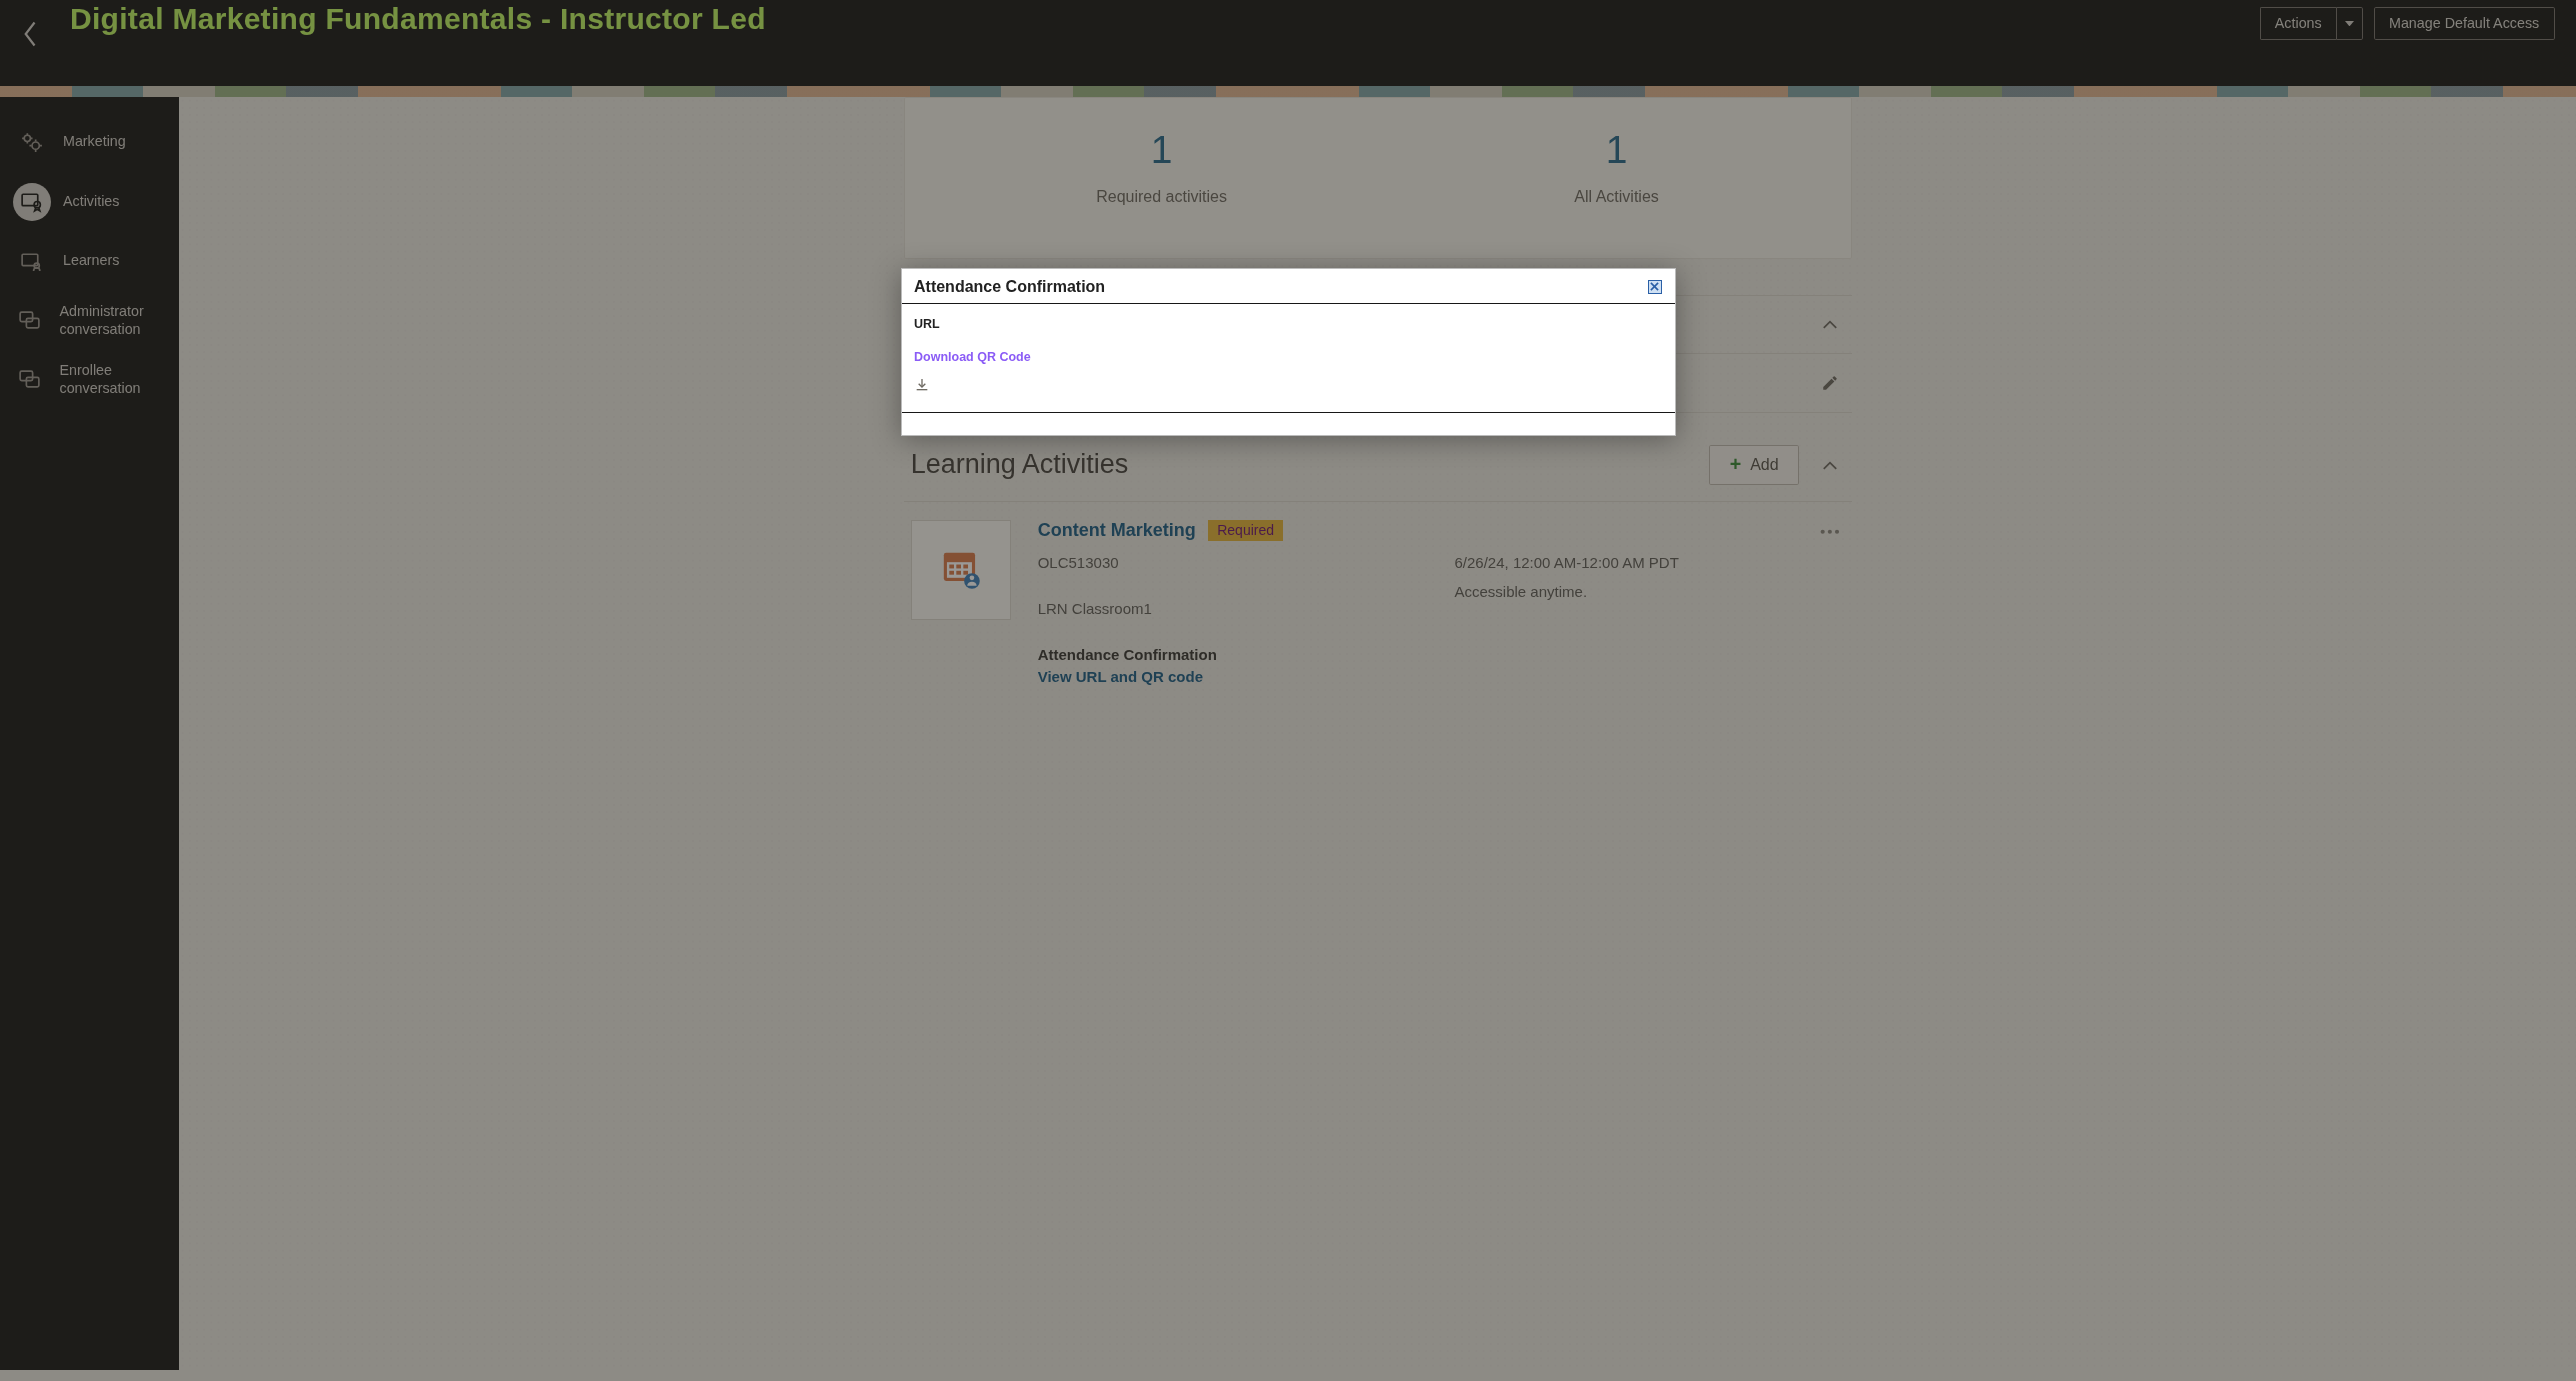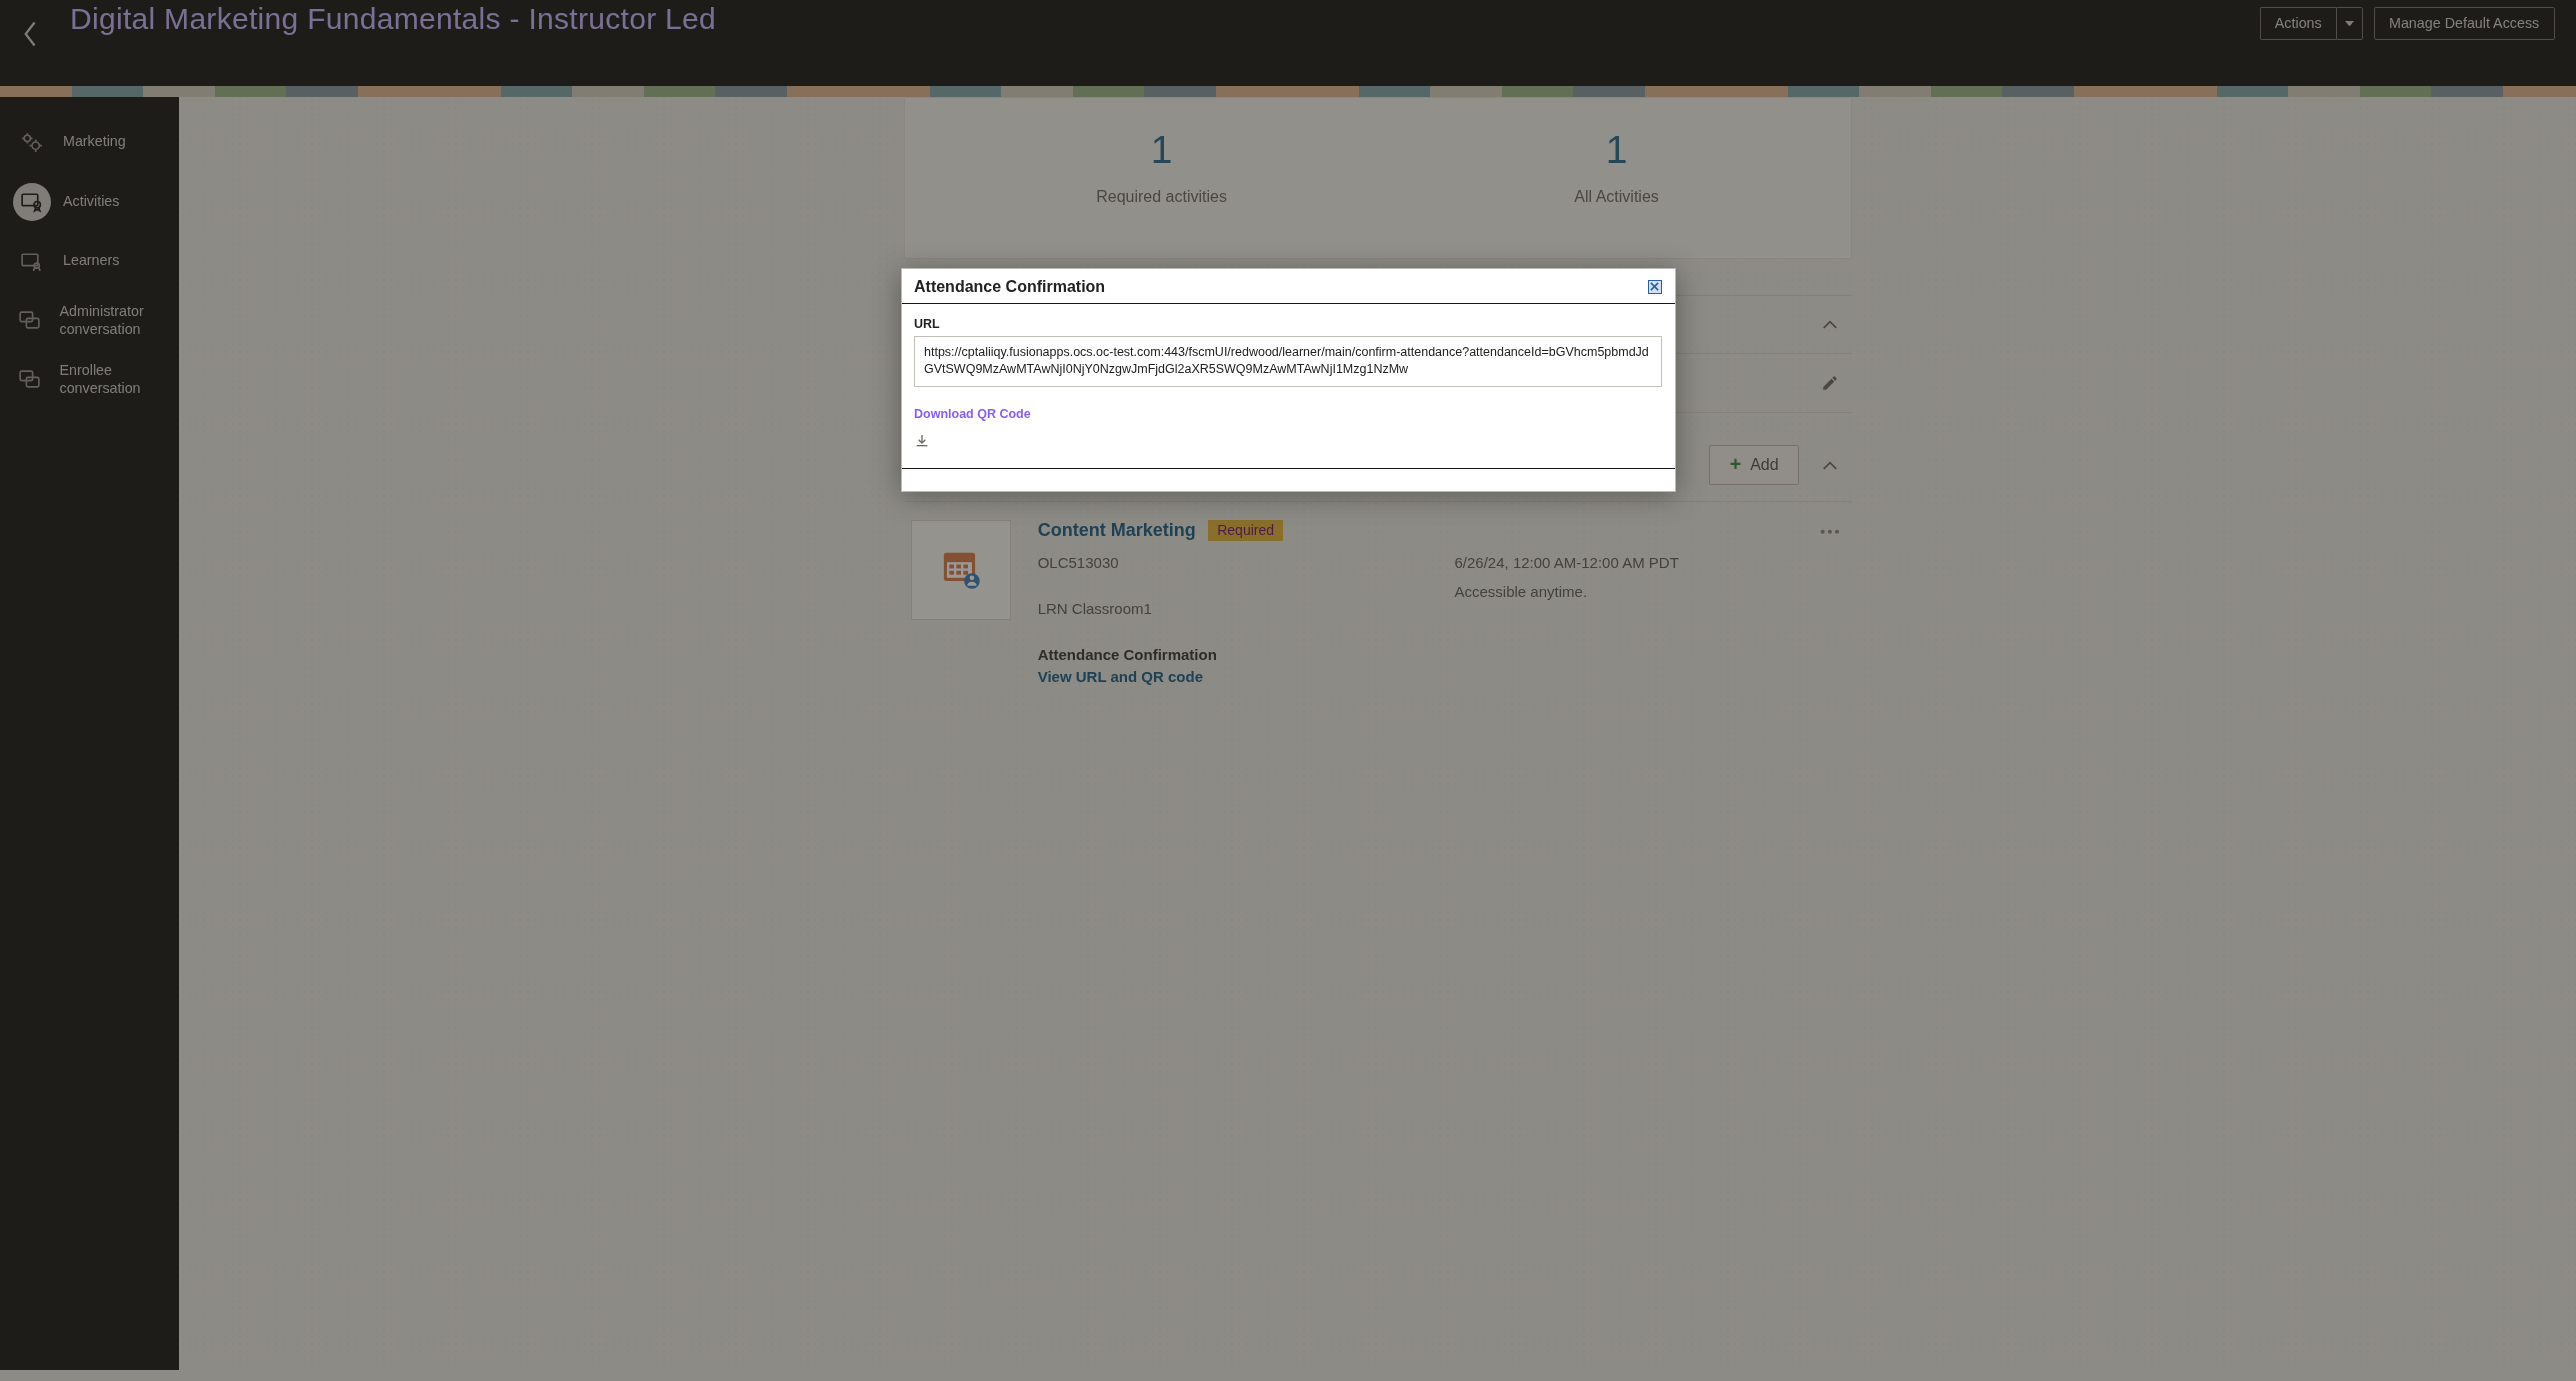--- a/index.html
+++ b/index.html
@@ -10,21 +10,21 @@
   .header {
     display:flex; align-items:flex-start; padding:0 21.5px 18px 9px;
     background:#1d1c1a; color:#d6d3cd;
   }
   .back-btn {
     width:43px; height:68px; display:flex; align-items:center; justify-content:center;
     cursor:pointer; margin-right:18px;
   }
   .back-btn svg { stroke:#cfccc6; }
   .titles { flex:1; padding-top:1.8px; }
-  .page-title { font-size:30px; color:#c4b5fd; font-weight:400; letter-spacing:0.3px; }
+  .page-title { font-size:30px; color:#bef264; font-weight:700; letter-spacing:0.3px; }
   .page-subtitle { font-size:19.7px; color:#a6a29b; margin-top:9px; }
   .header-actions { display:flex; gap:10.7px; align-items:center; padding-top:7.2px; }
   .btn-outline {
     border:0.9px solid #7a7670; color:#d6d3cd; background:transparent;
     padding:7.2px 14.3px; font-size:14.3px; cursor:pointer; border-radius:1.8px;
   }
   .actions-split { display:flex;border-radius:12px; }
   .actions-split .btn-outline:first-child { border-right:none; border-top-right-radius:0; border-bottom-right-radius:0; }
   .actions-split .caret {
     border:0.9px solid #7a7670; color:#d6d3cd; background:transparent;
@@ -325,21 +325,20 @@
         <div class="dlg-title">Attendance Confirmation</div>
         <div class="dlg-close">
           <svg width="9" height="9" viewBox="0 0 10 10" stroke="#2a5fa6" stroke-width="1.8">
             <line x1="1" y1="1" x2="9" y2="9"></line>
               <line x1="9" y1="1" x2="1" y2="9"></line>
           </svg>
         </div>
       </div>
       <div class="dlg-body">
         <div class="field-label">URL</div>
-        <div class="url-box">https://cptaliiqy.fusionapps.ocs.oc-test.com:443/fscmUI/redwood/learner/main/confirm-attendance?attendanceId=bGVhcm5pbmdJdGVtSWQ9MzAwMTAwNjI0NjY0NzgwJmFjdGl2aXR5SWQ9MzAwMTAwNjI1Mzg1NzMw</div>
         <div class="qr-label">Download QR Code</div>
         <div class="dl-icon">
           <svg width="16" height="16" viewBox="0 0 24 24" fill="none" stroke="#6e6a62" stroke-width="2">
             <path d="M12 3v11"></path>
               <polyline points="7,10 12,15 17,10"></polyline>
             <path d="M4 19h16"></path>
           </svg>
         </div>
       </div>
       <div class="dlg-footer"></div>

